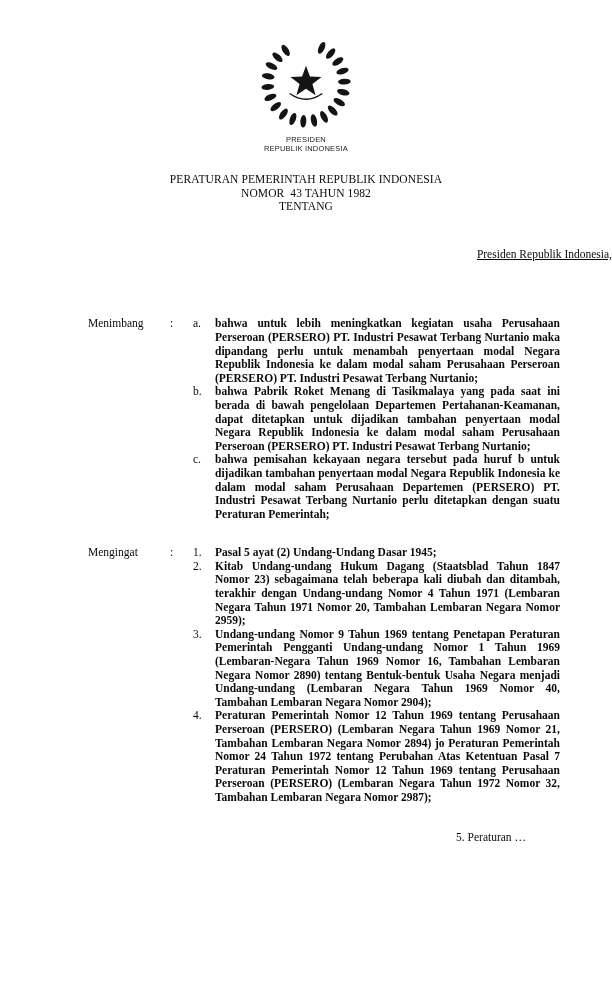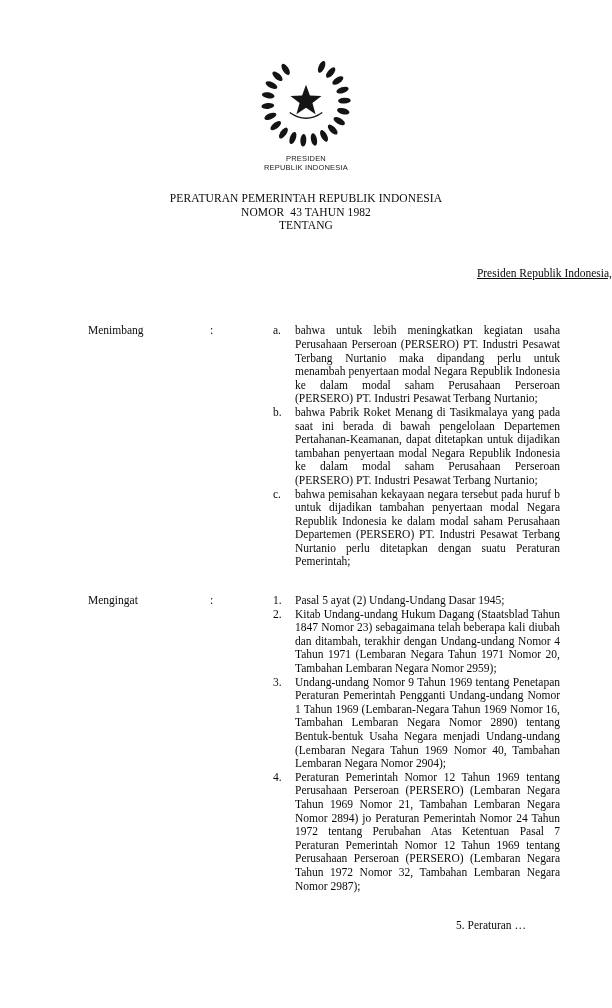--- a/index.html
+++ b/index.html
@@ -4,31 +4,31 @@
 <style>
   * { box-sizing: border-box; }
   html, body { margin: 0; padding: 0; background: #ffffff; }
   body { width: 612px; }
   .page {
     width: 612px; height: 1008px; overflow: hidden;
     background: #ffffff; color: #0a0a0a;
     font-family: "Liberation Serif", "DejaVu Serif", serif;
     font-size: 11.5px; line-height: 13.6px;
   }
-  .seal { text-align: center; padding-top: 53px; }
+  .seal { text-align: center; padding-top: 34px; }
   .seal svg { display: block; margin: 0 auto 5px auto; }
   .seal-line { font-family: "Liberation Sans", sans-serif; font-size: 7.5px; line-height: 9px; letter-spacing: .2px; color: #222; }
   .title-block { width: 505px; margin: 20px auto 0 auto; text-align: center; letter-spacing: .1px; font-family: Liberation Serif, serif; }
   .title-line { min-height: 13.6px; white-space: pre-wrap; }
   .salutation { text-align: right; margin-top: 34px; text-decoration: underline; }
-  .clause { display: grid; grid-template-columns: 82px 23px 1fr; margin: 44px 52px 0 88px; align-items: start; gap: 40px; }
+  .clause { display: grid; grid-template-columns: 82px 23px 1fr; margin: 56px 52px 0 88px; align-items: start; }
   .clause + .clause { margin-top: 25px; }
   .clause-item { display: flex; }
   .item-marker { flex: 0 0 22px; width: 22px; }
-  .item-text { flex: 1; text-align: justify; }
+  .item-text { flex: 1; text-align: justify; font-weight: bold; }
   .catchword { text-align: right; margin: 26px 86px 0 0; padding-left: 38px; }
 </style>
 </head>
 <body>
 
 <div class="page">
 
   <header class="seal">
     <svg width="96" height="96" viewBox="0 0 100 100" aria-hidden="true">
       <defs>

